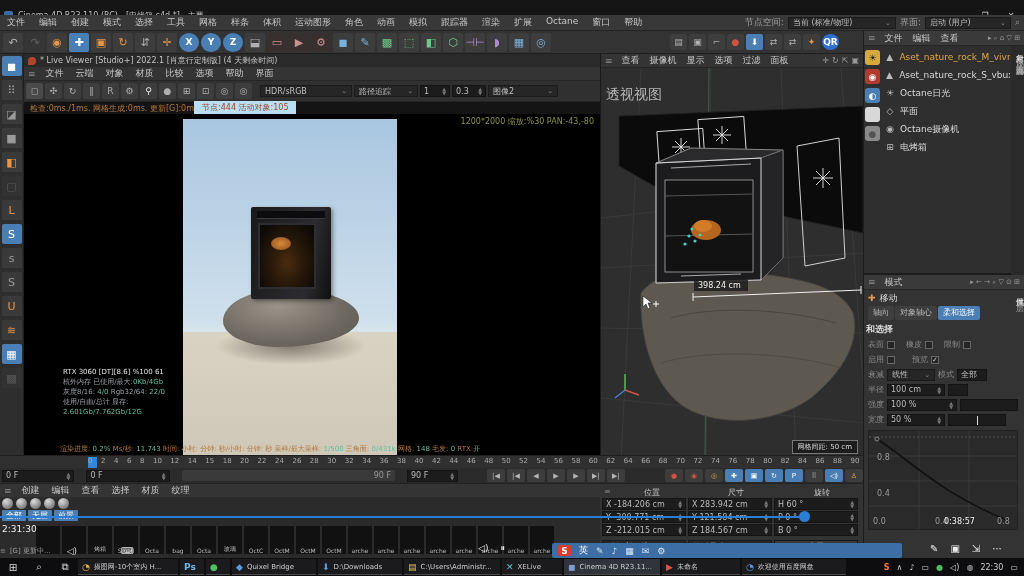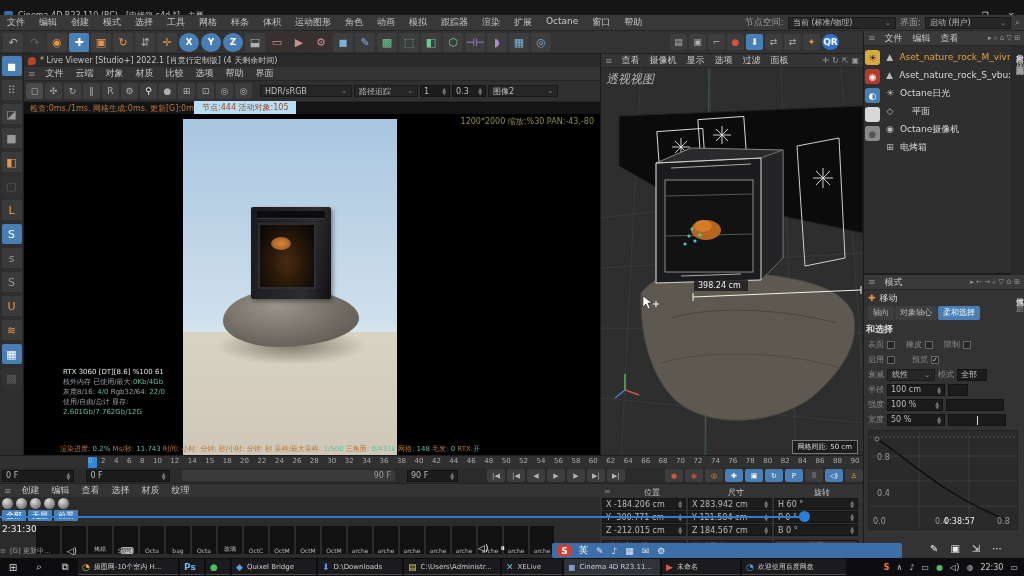--- a/index.html
+++ b/index.html
@@ -56,21 +56,21 @@
   #ri-oven .door{position:absolute;left:7px;top:16px;width:58px;height:66px;background:radial-gradient(ellipse at 50% 60%, #4a2c10 0%, #2a1a0a 40%, #0e0a06 85%);border:2px solid #2e2e32;}
   #ri-oven .chick{position:absolute;left:20px;top:30px;width:20px;height:13px;background:radial-gradient(#d9893a,#8a4d1c);border-radius:50%;}
   #lv-overlay-info{position:absolute;right:6px;top:2px;color:#8f8f42;font-size:8px;}
   #lv-stats{position:absolute;left:36px;top:251px;width:120px;background:#000;font-size:7px;line-height:10px;padding:2px 3px;color:#ddd;}
   #lv-progress{position:absolute;left:36px;top:330px;width:540px;font-size:7px;white-space:nowrap;overflow:hidden;}
   
   #vp{left:600px;top:54px;width:263px;height:406px;background:#2e2e2e;border-left:1px solid #1a1a1a;}
   #vp-menu{height:14px;display:flex;align-items:center;background:#343434;border-bottom:1px solid #262626;font-size:9px;}
   #vp-menu .mi{padding:0 5px;}
   #vp-menu .vico{margin-left:auto;display:flex;gap:3px;padding-right:4px;color:#999;font-size:8px;}
-  #vp-label{position:absolute;left:5px;top:17px;font-size:12px;color:#b5b5b5;font-style:italic;}
+  #vp-label{position:absolute;left:5px;top:32px;font-size:14px;color:#b5b5b5;}
   #gridinfo{position:absolute;right:5px;bottom:6px;background:#1d1d1d;border:1px solid #777;color:#ddd;font-size:7px;padding:1px 5px;}
   
   #rp{left:863px;top:31px;width:161px;height:529px;background:#333333;border-left:1px solid #1c1c1c;}
   .pmenu{height:15px;display:flex;align-items:center;font-size:9px;background:#3a3a3a;border-bottom:1px solid #262626;}
   .pmenu .mi{padding:0 5px;}
   .pmenu .tail{margin-left:auto;color:#999;font-size:7px;display:flex;gap:3px;padding-right:4px;}
   #om-body{position:relative;height:229px;background:#2f2f2f;border-bottom:2px solid #1c1c1c;}
   #om-filters{position:absolute;left:1px;top:4px;width:17px;display:flex;flex-direction:column;gap:4px;}
   .omf{width:15px;height:15px;border-radius:3px;display:flex;align-items:center;justify-content:center;font-size:9px;color:#222;}
   #om-tree{position:absolute;left:20px;top:2px;right:14px;}
@@ -591,21 +591,21 @@
             <span style="overflow:hidden;white-space:nowrap;">Aset_nature_rock_S_vbuxc</span>
           </div>
 
         <div class="orow" style="color: rgb(216, 216, 216);">
             <span class="g">☀</span>
             <span style="overflow:hidden;white-space:nowrap;">Octane日光</span>
           </div>
 
         <div class="orow" style="color: rgb(216, 216, 216);">
             <span class="g">◇</span>
-            <span style="overflow:hidden;white-space:nowrap;margin-left:12px;">平面</span>
+            <span style="overflow:hidden;white-space:nowrap;">平面</span>
           </div>
 
         <div class="orow" style="color: rgb(216, 216, 216);">
             <span class="g">◉</span>
             <span style="overflow:hidden;white-space:nowrap;">Octane摄像机</span>
           </div>
 
         <div class="orow" style="color: rgb(216, 216, 216);">
             <span class="g">⊞</span>
             <span style="overflow:hidden;white-space:nowrap;">电烤箱</span>
@@ -662,21 +662,21 @@
       <div class="arow">
         <span>半径</span>
         <span class="fld" style="width:58px;">
             <span>100 cm</span>
             <span class="spin">▲<br>▼</span>
           </span>
         <span class="fld" style="width:20px;"></span>
       </div>
       <div class="arow">
         <span>强度</span>
-        <span class="fld" style="width:56px;">
+        <span class="fld" style="width:70px;">
             <span>100 %</span>
             <span class="spin">▲<br>▼</span>
           </span>
         <span class="fld" style="width:58px;"></span>
       </div>
       <div class="arow">
         <span>宽度</span>
         <span class="fld" style="width:58px;">
             <span>50 %</span>
             <span class="spin">▲<br>▼</span>

